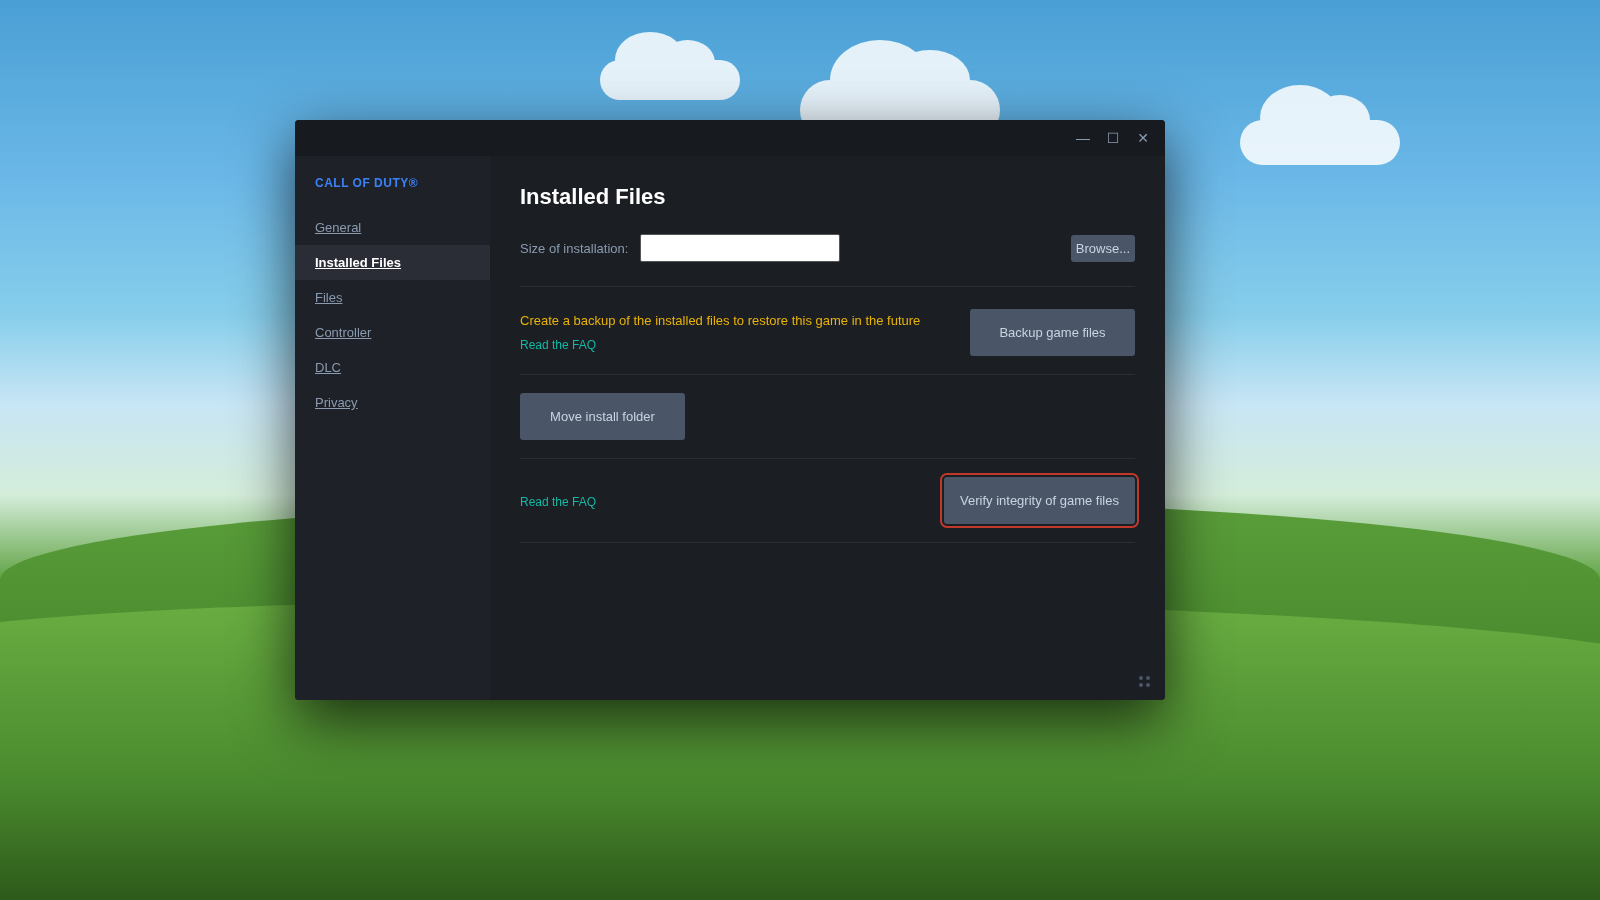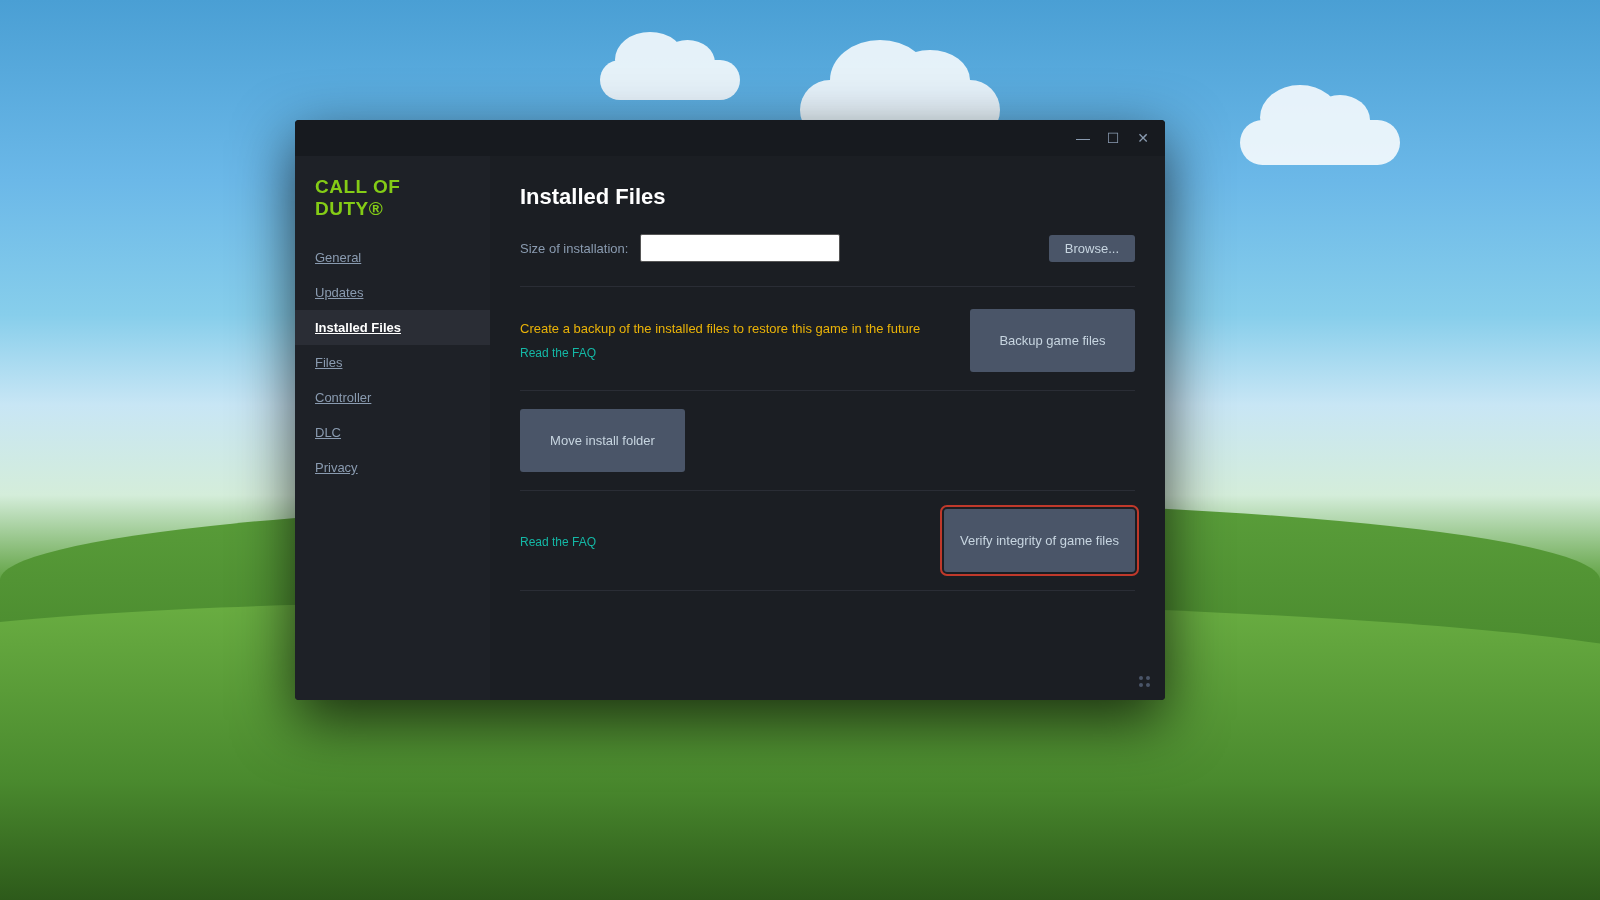--- a/index.html
+++ b/index.html
@@ -151,22 +151,22 @@
 
     
     .sidebar {
       width: 195px;
       background: #1e2127;
       padding: 20px 0;
       flex-shrink: 0;
     }
 
     .game-title {
-      color: #84cc16;
-      font-size: 19px;
+      color: #3b82f6;
+      font-size: 12px;
       font-weight: 700;
       letter-spacing: 0.5px;
       text-transform: uppercase;
       padding: 0 20px 20px 20px;
     }
 
     .nav-item {
       padding: 10px 20px;
       color: #8a9bb0;
       font-size: 13px;
@@ -212,21 +212,21 @@
     .install-size-input {
       width: 200px;
       height: 28px;
       background: #ffffff;
       border: 1px solid #555;
       border-radius: 2px;
       margin-right: 12px;
     }
 
     .browse-btn {
-      padding: 6px 16px;
+      padding: 6px 5px;
       background: #4a5568;
       color: #c7d5e0;
       border: none;
       border-radius: 3px;
       font-size: 13px;
       cursor: pointer;
       margin-left: auto;
     }
 
     
@@ -259,21 +259,21 @@
 
     .action-link {
       color: #14b8a6;
       font-size: 12px;
       text-decoration: none;
       cursor: pointer;
       text-align: right;
     }
 
     .action-btn {
-      padding: 24px 16px;
+      padding: 16px 16px;
       background: #4a5568;
       color: #c7d5e0;
       border: none;
       border-radius: 3px;
       font-size: 13px;
       cursor: pointer;
       white-space: nowrap;
       min-width: 165px;
       text-align: center;
     }
@@ -318,21 +318,20 @@
     <div class="titlebar-btn">☐</div>
     <div class="titlebar-btn close">✕</div>
   </div>
 
   <div class="content">
 
     <div class="sidebar">
       <div class="game-title">CALL OF DUTY®</div>
 
       <div class="nav-item">General</div>
-      <div class="nav-item">Updates</div>
       <div class="nav-item active">Installed Files</div>
       <div class="nav-item">Files</div>
       <div class="nav-item">Controller</div>
       <div class="nav-item">DLC</div>
       <div class="nav-item">Privacy</div>
     </div>
 
     <div class="main-panel">
 
       <div class="page-title">Installed Files</div>

